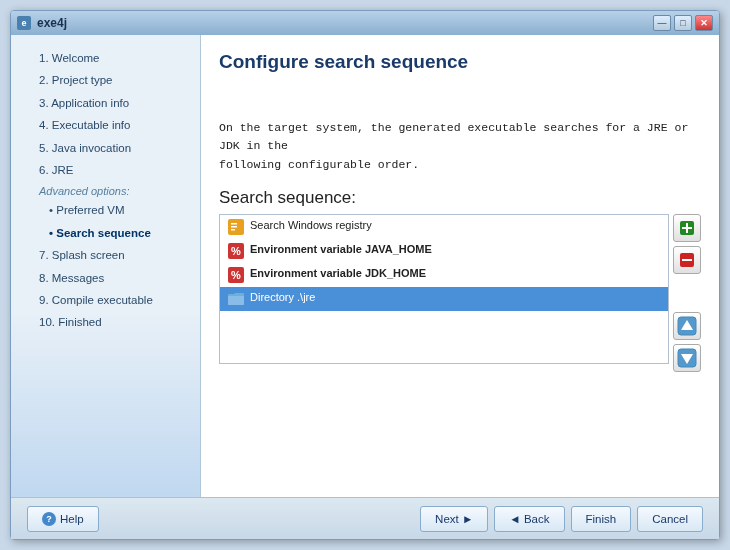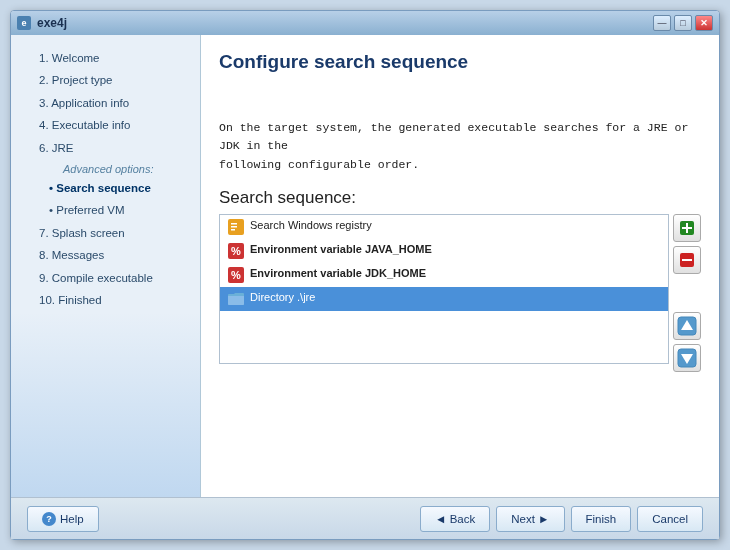--- a/index.html
+++ b/index.html
@@ -114,21 +114,20 @@
 
     .sidebar-item.sub {
       padding-left: 14px;
     }
 
     .sidebar-section-label {
       font-size: 11px;
       color: #5580a0;
       padding: 4px 4px 2px 4px;
       font-style: italic;
-      margin-left: 24px;
     }
 
     .main-content {
       flex: 1;
       padding: 16px 18px;
       background: white;
       display: flex;
       flex-direction: column;
       overflow: hidden;
     }
@@ -324,24 +323,25 @@
     </div>
   </div>
 
   <div class="content-area">
 
     <div class="sidebar">
       <div class="sidebar-item">1.  Welcome</div>
       <div class="sidebar-item">2.  Project type</div>
       <div class="sidebar-item">3.  Application info</div>
       <div class="sidebar-item">4.  Executable info</div>
+      <div class="sidebar-item">5.  Java invocation</div>
       <div class="sidebar-item">6.  JRE</div>
       <div class="sidebar-section-label">Advanced options:</div>
+      <div class="sidebar-item sub">• Preferred VM</div>
       <div class="sidebar-item sub active">• Search sequence</div>
-      <div class="sidebar-item sub">• Preferred VM</div>
       <div class="sidebar-item">7.  Splash screen</div>
       <div class="sidebar-item">8.  Messages</div>
       <div class="sidebar-item">9.  Compile executable</div>
       <div class="sidebar-item">10.  Finished</div>
 
       <div class="watermark-area">
         
       </div>
     </div>
 
@@ -426,24 +426,24 @@
 
   <div class="footer">
     <div class="footer-left">
       <button class="footer-btn">
         <span class="help-icon">?</span>
         <span>Help</span>
       </button>
     </div>
     <div class="footer-right">
       <button class="footer-btn">
-        <span>◄  Back</span>
+        <span>Next  ►</span>
       </button>
       <button class="footer-btn">
-        <span>Next  ►</span>
+        <span>◄  Back</span>
       </button>
       <button class="footer-btn">
         <span>Finish</span>
       </button>
       <button class="footer-btn">
         <span>Cancel</span>
       </button>
     </div>
   </div>
 

